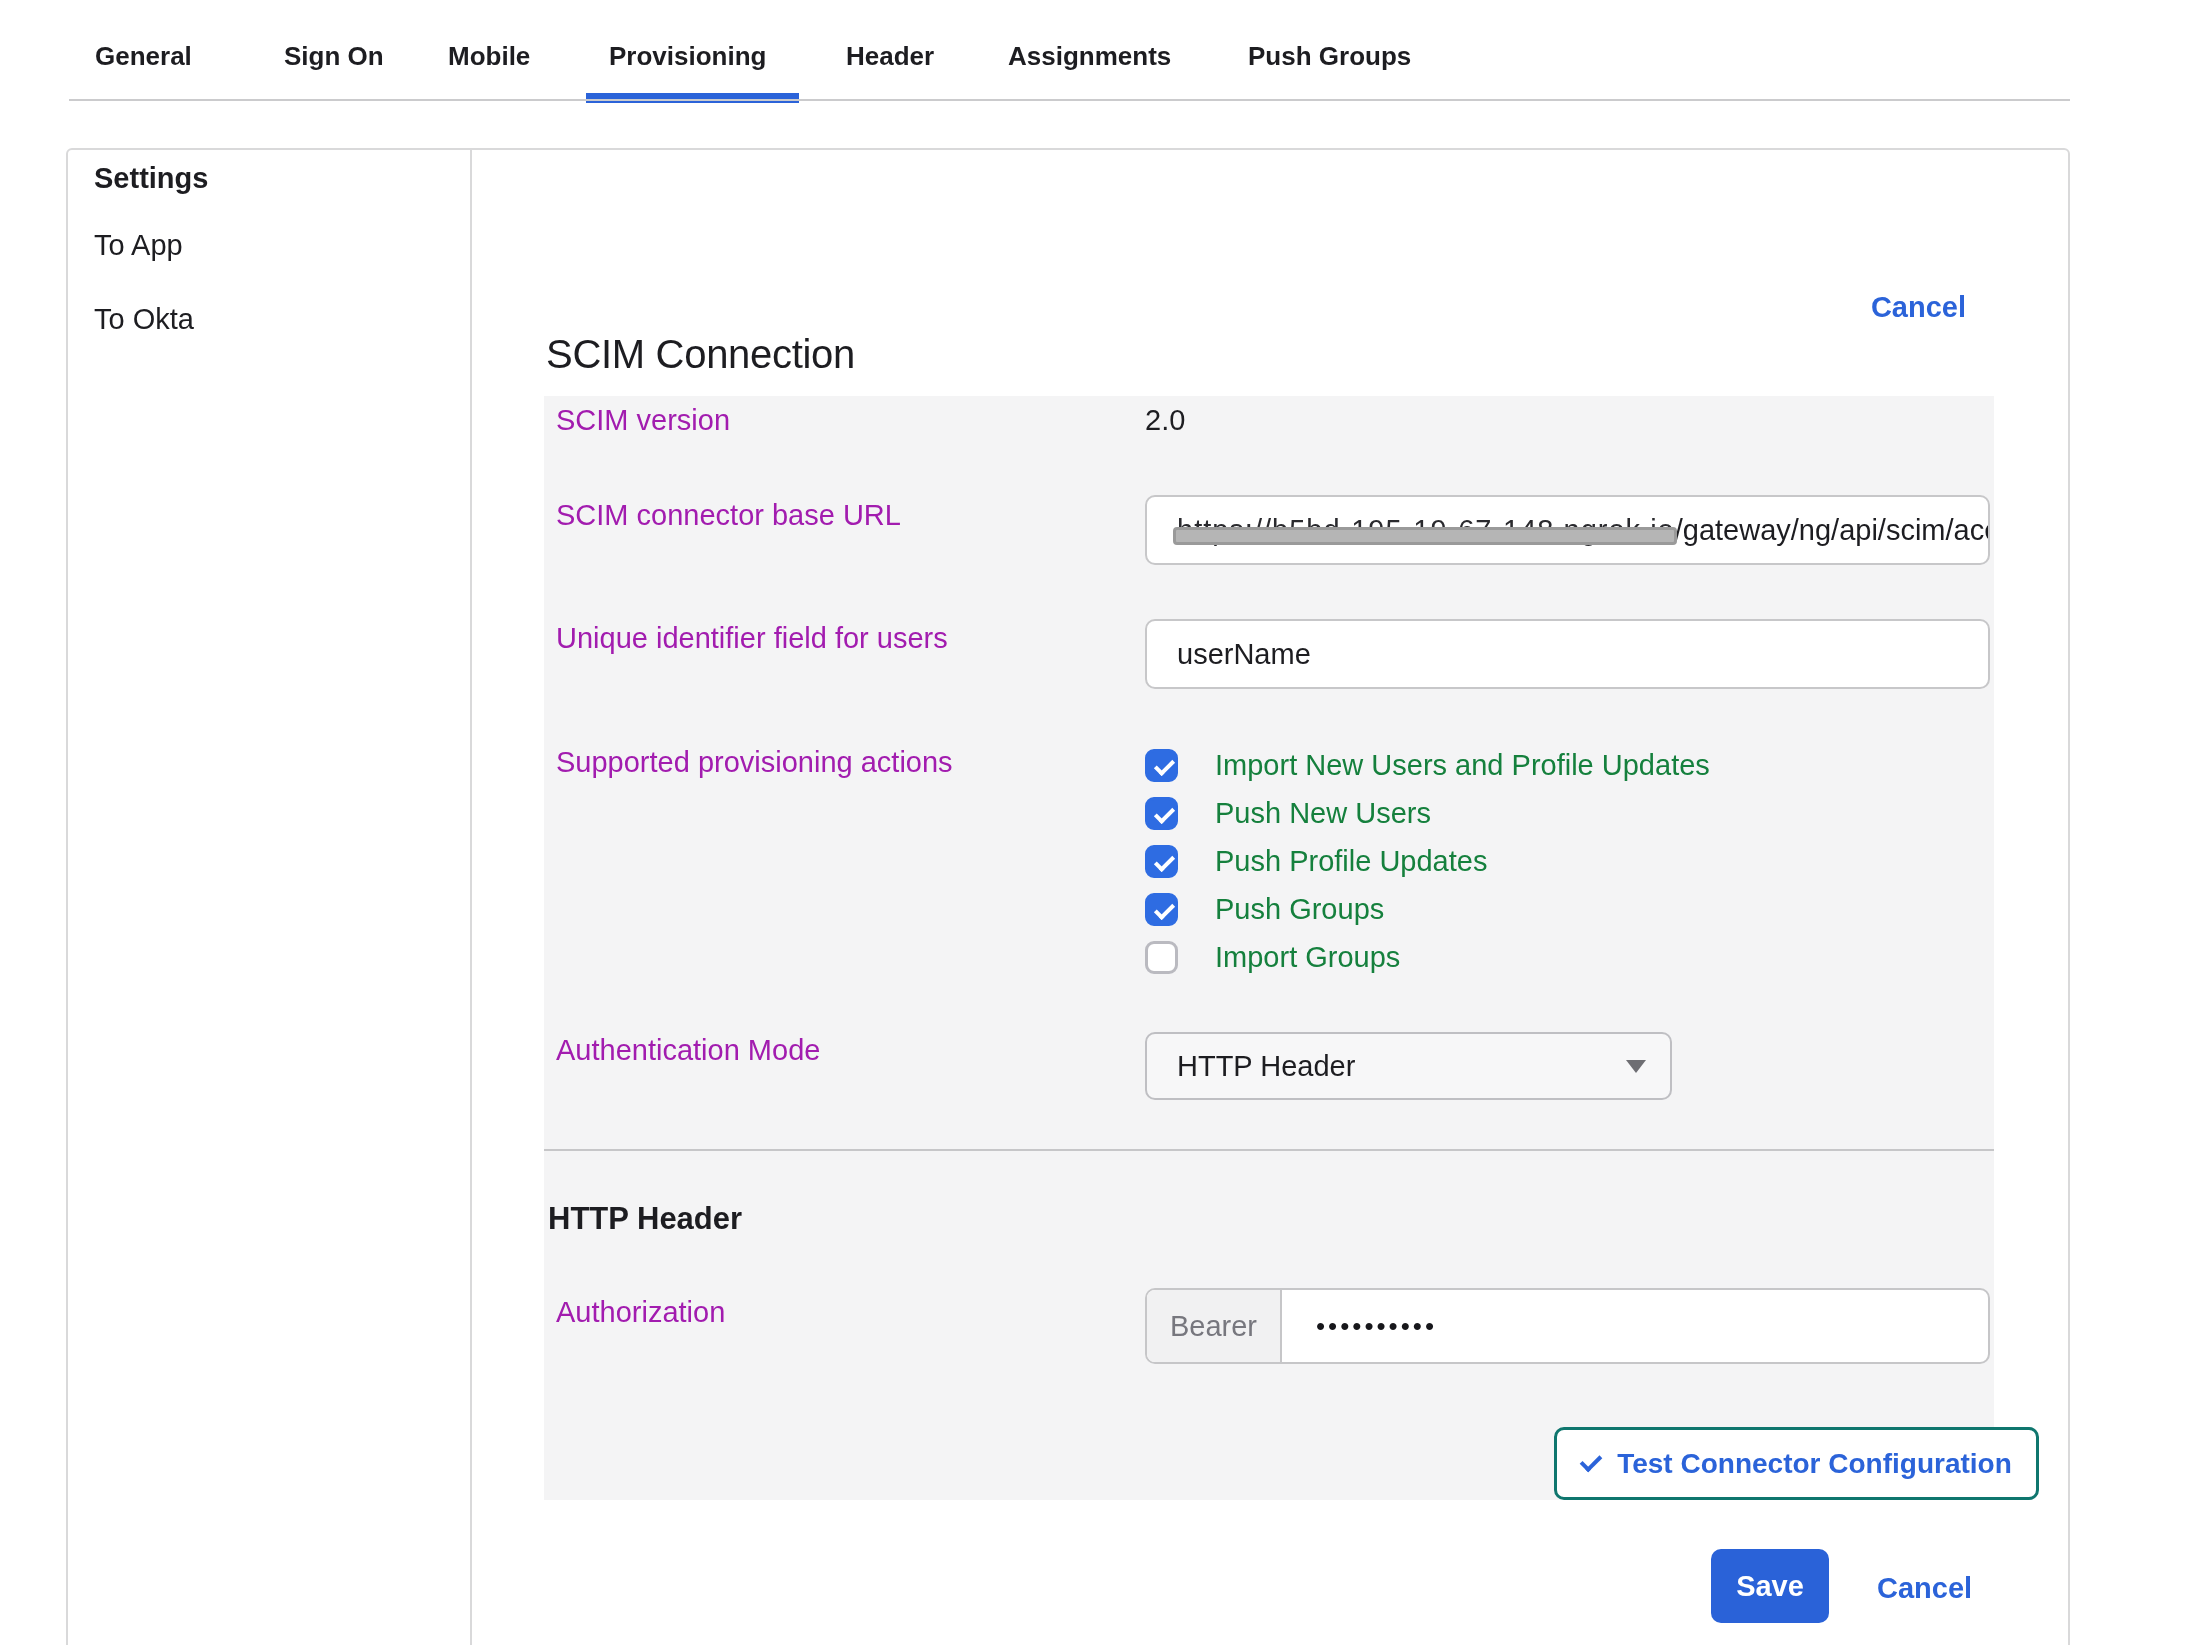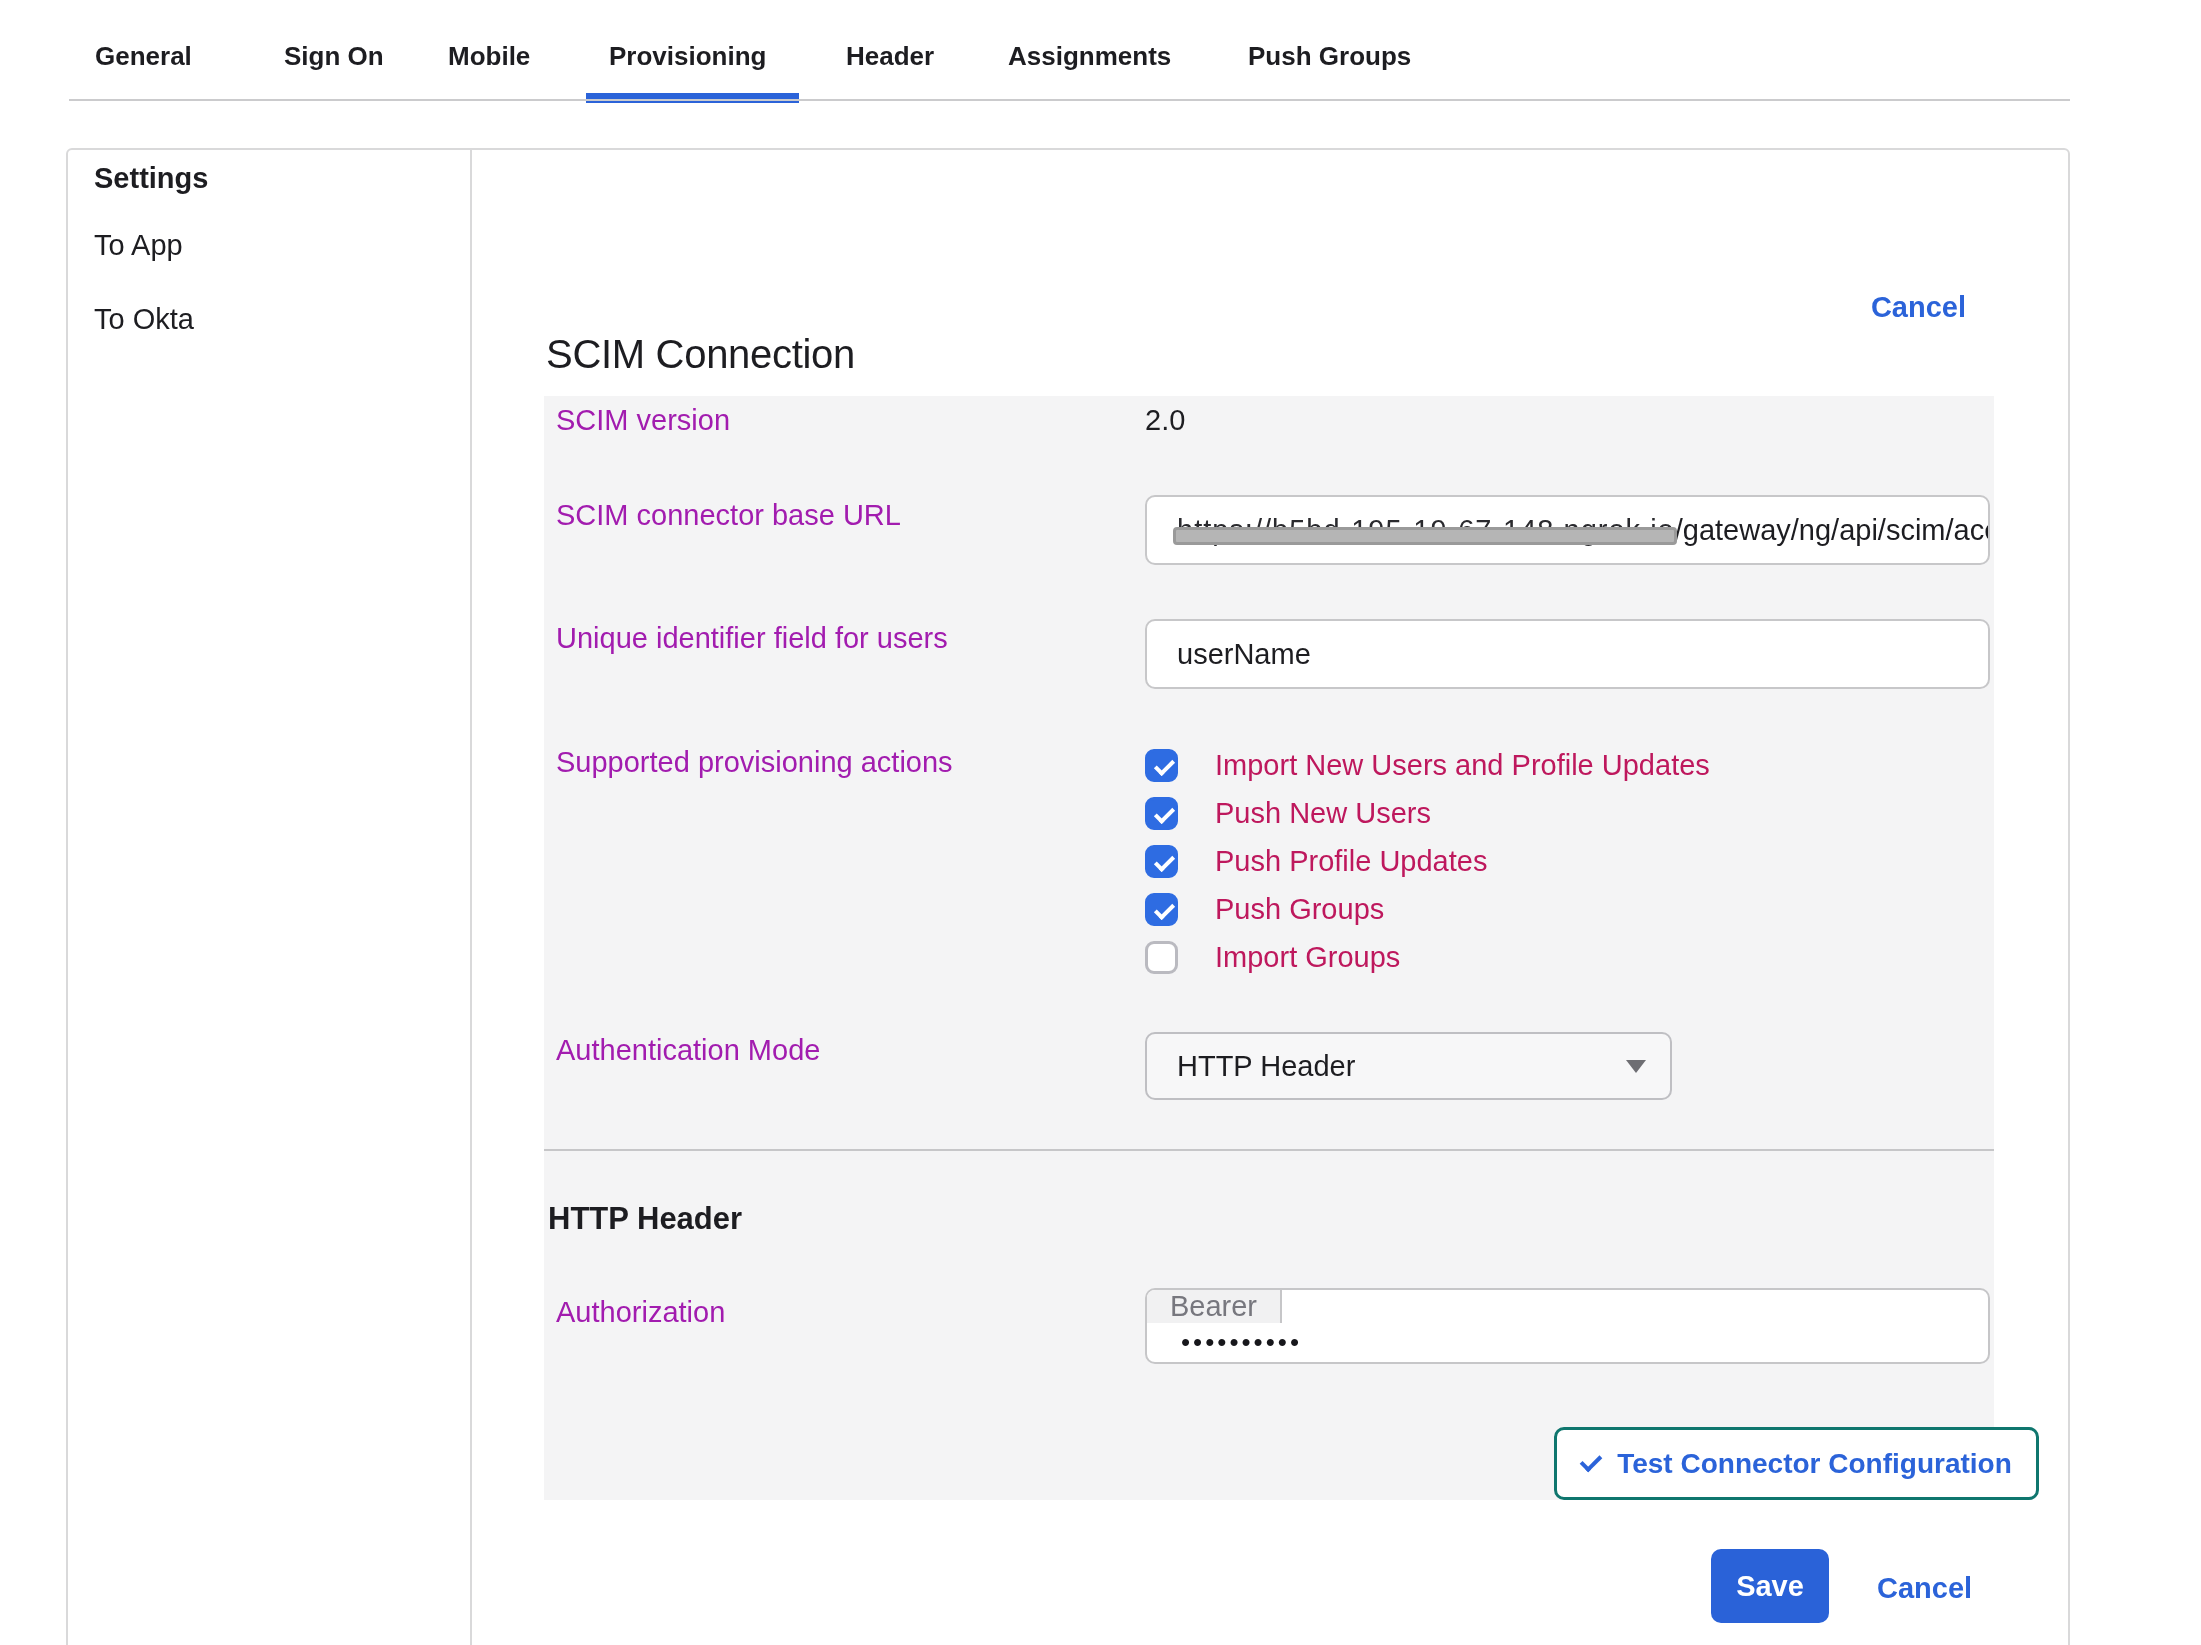--- a/index.html
+++ b/index.html
@@ -56,38 +56,38 @@
           background:#b5b5b5;border:3px solid #9a9a9a;border-radius:4px;}
 
   
   .chk-row{position:absolute;left:601px;height:48px;display:flex;align-items:center;cursor:pointer;}
   .chk-0{top:345px;} .chk-1{top:393px;} .chk-2{top:441px;} .chk-3{top:489px;} .chk-4{top:537px;}
   .chk-box{width:33px;height:33px;box-sizing:border-box;border-radius:9px;position:relative;
            background:#ffffff;border:3px solid #babac0;flex:none;}
   .chk-row.checked .chk-box{background:#2e6ce2;border-color:#2e6ce2;}
   .chk-row.checked .chk-box::after{content:"";position:absolute;left:7px;top:8px;width:15px;height:7px;
            border-left:4px solid #ffffff;border-bottom:4px solid #ffffff;transform:rotate(-45deg);}
-  .chk-label{margin-left:37px;font-size:29px;line-height:36px;color:#be185d;white-space:nowrap;}
+  .chk-label{margin-left:37px;font-size:29px;line-height:36px;color:#15803d;white-space:nowrap;}
 
   
   .dropdown{position:absolute;left:601px;top:636px;width:527px;height:68px;box-sizing:border-box;
             background:#f7f7f8;border:2px solid #bfbfc3;border-radius:10px;
             display:flex;align-items:center;padding:0 24px 0 30px;cursor:pointer;}
   .dropdown .dd-value{font-size:29px;color:#1d1d21;flex:1;}
   .dd-arrow{width:0;height:0;border-left:10px solid transparent;border-right:10px solid transparent;
             border-top:13px solid #6e6e73;flex:none;}
 
   .panel-divider{position:absolute;left:0;top:753px;width:1450px;height:2px;background:#c6c6c8;}
   .section-title{position:absolute;left:4px;top:803px;height:40px;line-height:40px;
                  font-size:31px;font-weight:700;}
 
   
   .bearer-group{position:absolute;left:601px;top:892px;width:845px;height:76px;box-sizing:border-box;
                 background:#ffffff;border:2px solid #c6c6c8;border-radius:10px;
-                display:flex;align-items:stretch;overflow:hidden;flex-direction:column;}
+                display:flex;align-items:stretch;overflow:hidden;}
   .bearer-prefix{width:133px;flex:none;background:#f1f1f2;border-right:2px solid #c6c6c8;
                  display:flex;align-items:center;justify-content:center;
                  font-size:29px;color:#77777e;}
   .bearer-value{display:flex;align-items:center;padding-left:34px;font-size:26px;
                 letter-spacing:3px;color:#17171b;cursor:text;flex:1;}
 
   
   .test-btn{position:absolute;left:1010px;top:1031px;width:485px;height:73px;box-sizing:border-box;
             background:#ffffff;border:3px solid #0f766e;border-radius:10px;
             display:flex;align-items:center;justify-content:center;cursor:pointer;}

